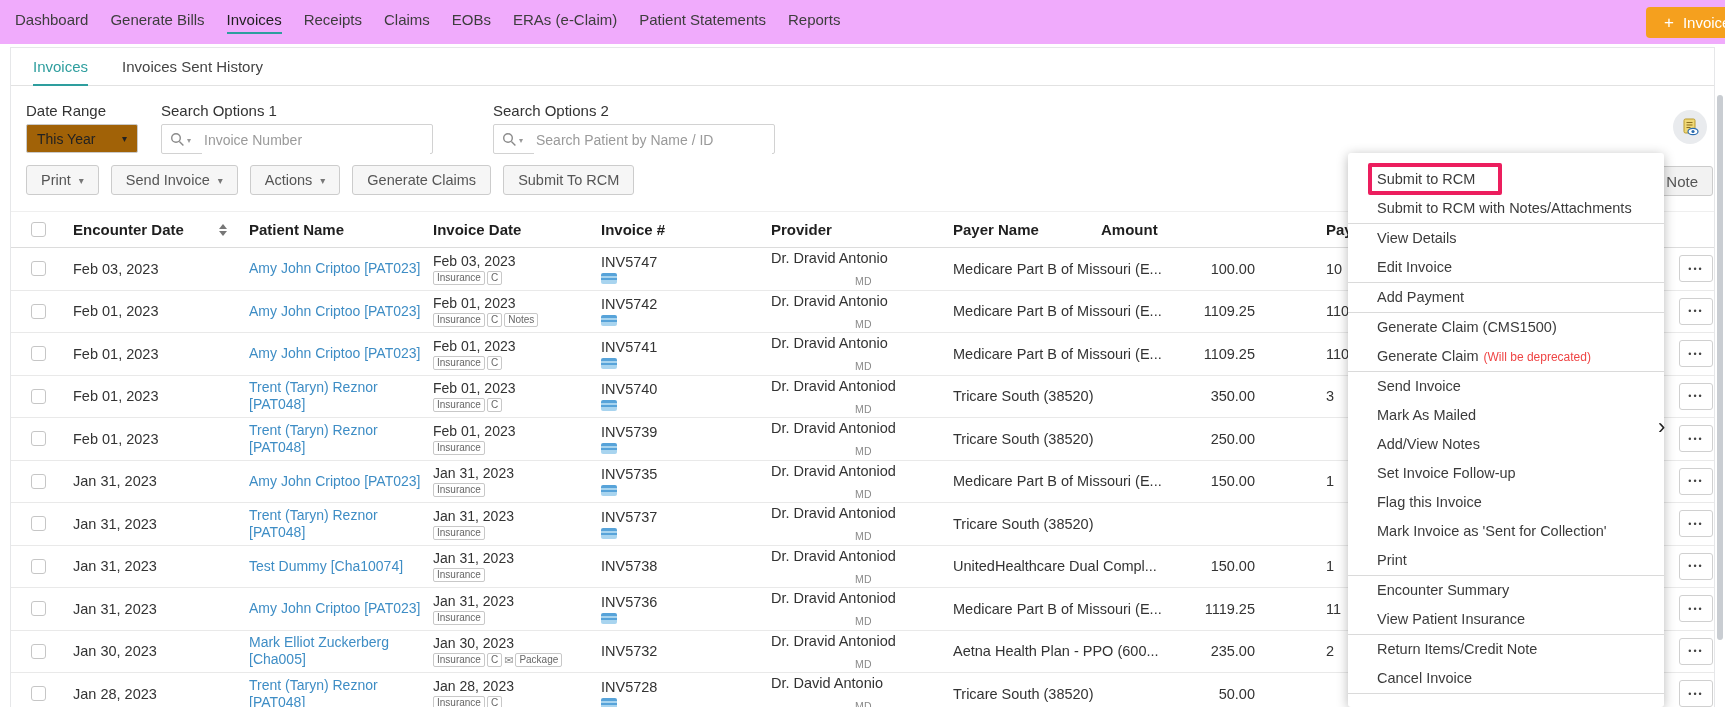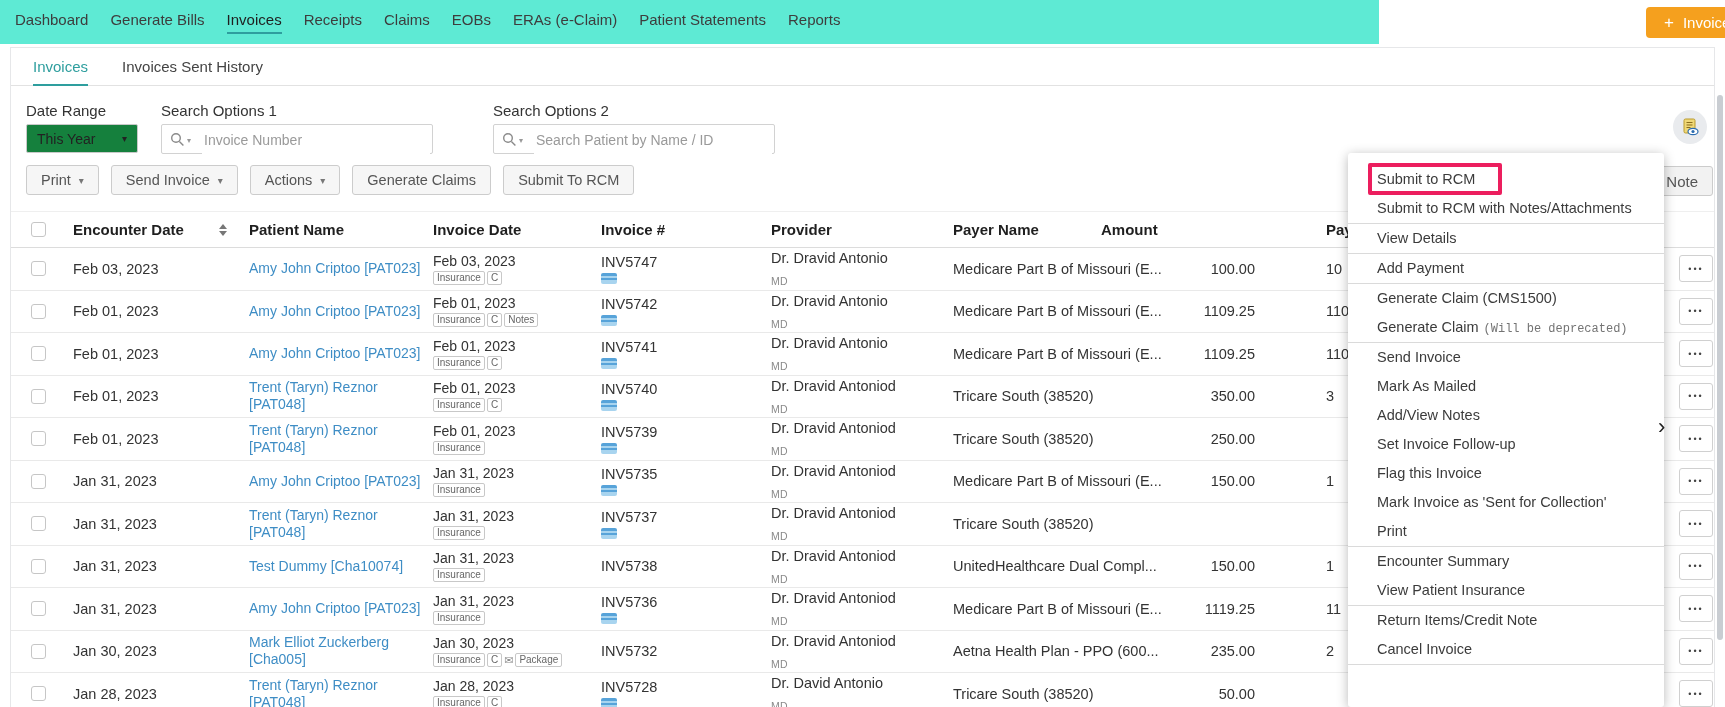--- a/index.html
+++ b/index.html
@@ -1,33 +1,33 @@
 <!DOCTYPE html>
 <html><head>
 <meta charset="utf-8">
 <style>
   html,body{margin:0;padding:0;}
   body{
     width:1725px;height:707px;overflow:hidden;position:relative;
     font-family:"Liberation Sans",sans-serif;background:#fff;color:#333;
   }
   
-  .topnav{position:absolute;left:0;top:0;width:1379px;height:44px;background:#5eead4;display:flex;align-items:center;gap:22px;padding-left:15px;box-sizing:border-box;text-align:center;}
+  .topnav{position:absolute;left:0;top:0;width:1725px;height:44px;background:#f0abfc;display:flex;align-items:center;gap:22px;padding-left:15px;box-sizing:border-box;text-align:center;}
   .navitem{font-size:15px;color:#3d3d3d;padding-bottom:4px;border-bottom:2px solid transparent;white-space:nowrap;cursor:pointer;}
   .navitem.active{color:#1f1f1f;border-bottom-color:#2E9E9E;}
   .btn-invoice{position:absolute;left:1646px;top:7px;height:31px;padding:0 18px;background:#F5A01E;border:none;border-radius:4px;color:#fff;font-size:15px;display:flex;align-items:center;gap:9px;cursor:pointer;}
   .btn-invoice .plus{font-size:17px;line-height:1;}
   
   .card{position:absolute;left:10px;top:47px;width:1705px;height:660px;background:#fff;border:1px solid #e6e7e9;border-bottom:none;box-sizing:border-box;overflow:hidden;}
   .tabsrow{height:38px;border-bottom:1px solid #e2e2e2;display:flex;align-items:flex-end;padding-left:22px;gap:34px;box-sizing:border-box;}
   .tab{font-size:15px;color:#444;padding-bottom:9px;border-bottom:2px solid transparent;margin-bottom:-1px;cursor:pointer;}
   .tab.active{color:#2E9E9E;border-bottom-color:#2E9E9E;}
   
   .flabel{position:absolute;font-size:15px;color:#333;}
-  .select{position:absolute;height:29px;border:1px solid #c9c9c9;border-radius:2px;display:flex;align-items:center;justify-content:space-between;padding:0 10px;font-size:14px;color:#222;background:#15803d;cursor:pointer;box-sizing:border-box;}
+  .select{position:absolute;height:29px;border:1px solid #c9c9c9;border-radius:2px;display:flex;align-items:center;justify-content:space-between;padding:0 10px;font-size:14px;color:#222;background:#a16207;cursor:pointer;box-sizing:border-box;}
   .select .caret{font-size:10px;color:#222;}
   .inputwrap{position:absolute;height:30px;border:1px solid #d2d2d2;border-radius:2px;background:#fff;box-sizing:border-box;}
   .inputwrap svg{position:absolute;left:8px;top:7px;}
   .inputwrap .mini-caret{position:absolute;left:25px;top:11px;font-size:8px;color:#999;}
   .inputwrap input{position:absolute;left:40px;top:0;height:28px;width:calc(100% - 46px);border:none;outline:none;font-size:14px;color:#333;font-family:"Liberation Sans",sans-serif;}
   .inputwrap input::placeholder{color:#9a9a9a;}
   .iconbtn{position:absolute;left:1662px;top:62px;width:34px;height:34px;border-radius:50%;background:#e9ebee;border:none;cursor:pointer;display:flex;align-items:center;justify-content:center;}
   
   .toolbar{position:absolute;left:15px;top:117px;display:flex;gap:12px;}
   .tbtn{height:30px;padding:0 14px;background:#f6f6f6;border:1px solid #ccc;border-radius:3px;font-size:14.5px;color:#555;display:flex;align-items:center;gap:8px;cursor:pointer;font-family:"Liberation Sans",sans-serif;}
@@ -47,30 +47,30 @@
   .col-invno{left:590px;width:120px;font-size:14.5px;}
   .col-provider{left:760px;width:185px;}
   .col-payer{left:942px;width:215px;white-space:nowrap;}
   .col-amount{left:1090px;width:154px;align-items:flex-end;}
   .col-pay{left:1315px;width:40px;}
   .col-more{left:1668px;}
   .badges{display:flex;align-items:center;margin-top:2px;}
   .badge{border:1px solid #c8c8c8;border-radius:2px;font-size:10px;color:#666;padding:0 3px;line-height:12px;margin-right:2px;background:#fff;white-space:nowrap;}
   .env{font-size:11px;color:#888;margin-right:2px;line-height:12px;}
   .invicon{width:16px;height:11px;border-radius:2px;margin-top:3px;background:linear-gradient(#57a3d9 0 3px,#a8d4ef 3px 5px,#57a3d9 5px 7px,#a8d4ef 7px 11px);}
-  .md{font-size:10.5px;color:#8a8a8a;margin-top:9px;letter-spacing:.3px;}
+  .md{font-size:10.5px;color:#8a8a8a;margin-top:9px;letter-spacing:.3px;text-align:center;}
   .more{width:34px;height:27px;border:1px solid #d0d0d0;border-radius:3px;background:#fff;color:#444;font-size:9px;letter-spacing:2px;cursor:pointer;padding:0;}
   .sort{display:inline-flex;flex-direction:column;margin-left:7px;gap:2px;}
   .sort i{width:0;height:0;border-left:4px solid transparent;border-right:4px solid transparent;display:block;}
   .sort .up{border-bottom:5px solid #777;}
   .sort .down{border-top:5px solid #777;}
   
   .menu{position:absolute;left:1348px;top:153px;width:316px;height:554px;background:#fff;border-radius:3px;box-shadow:0 2px 12px rgba(0,0,0,.28);padding-top:12px;box-sizing:border-box;z-index:10;overflow:hidden;}
   .mi{position:relative;height:29px;line-height:29px;padding-left:29px;font-size:14.5px;color:#3b3b3b;white-space:nowrap;cursor:pointer;}
-  .mi .subnote{font-size:12px;color:#737373;margin-left:5px;font-family:Liberation Mono, monospace;}
+  .mi .subnote{font-size:12px;color:#ef4444;margin-left:5px;}
   .mdiv{height:1px;background:#dadada;}
   .hl-box{position:absolute;left:20px;top:-2px;width:134px;height:32px;border:4px solid #EC1E5E;border-radius:2px;box-sizing:border-box;pointer-events:none;}
   .menu-anchor{position:absolute;left:1658px;top:416px;font-size:22px;color:#222;z-index:11;line-height:1;}
   
   .note-btn{position:absolute;left:1638px;top:166px;width:75px;height:30px;background:#f2f2f2;border:1px solid #ccc;border-radius:3px;z-index:5;font-size:15px;color:#555;display:flex;align-items:center;justify-content:flex-end;padding-right:14px;box-sizing:border-box;cursor:pointer;font-family:"Liberation Sans",sans-serif;}
   .scrollthumb{position:absolute;left:1717px;top:95px;width:6px;height:545px;background:#c9cdd2;border-radius:3px;cursor:pointer;}
 </style>
 </head>
 <body>
 
@@ -512,20 +512,21 @@
     </div>
 </div>
 
 <button class="note-btn">Note</button>
 
 <div class="menu" id="menu">
     <div class="mi"><div class="hl-box"></div><span>Submit to RCM</span></div>
     <div class="mi"><span>Submit to RCM with Notes/Attachments</span></div>
     <div class="mdiv"></div>
     <div class="mi"><span>View Details</span></div>
+    <div class="mi"><span>Edit Invoice</span></div>
     <div class="mdiv"></div>
     <div class="mi"><span>Add Payment</span></div>
     <div class="mdiv"></div>
     <div class="mi"><span>Generate Claim (CMS1500)</span></div>
     <div class="mi"><span>Generate Claim</span><span class="subnote">(Will be deprecated)</span></div>
     <div class="mdiv"></div>
     <div class="mi"><span>Send Invoice</span></div>
     <div class="mi"><span>Mark As Mailed</span></div>
     <div class="mi"><span>Add/View Notes</span></div>
     <div class="mi"><span>Set Invoice Follow-up</span></div>

